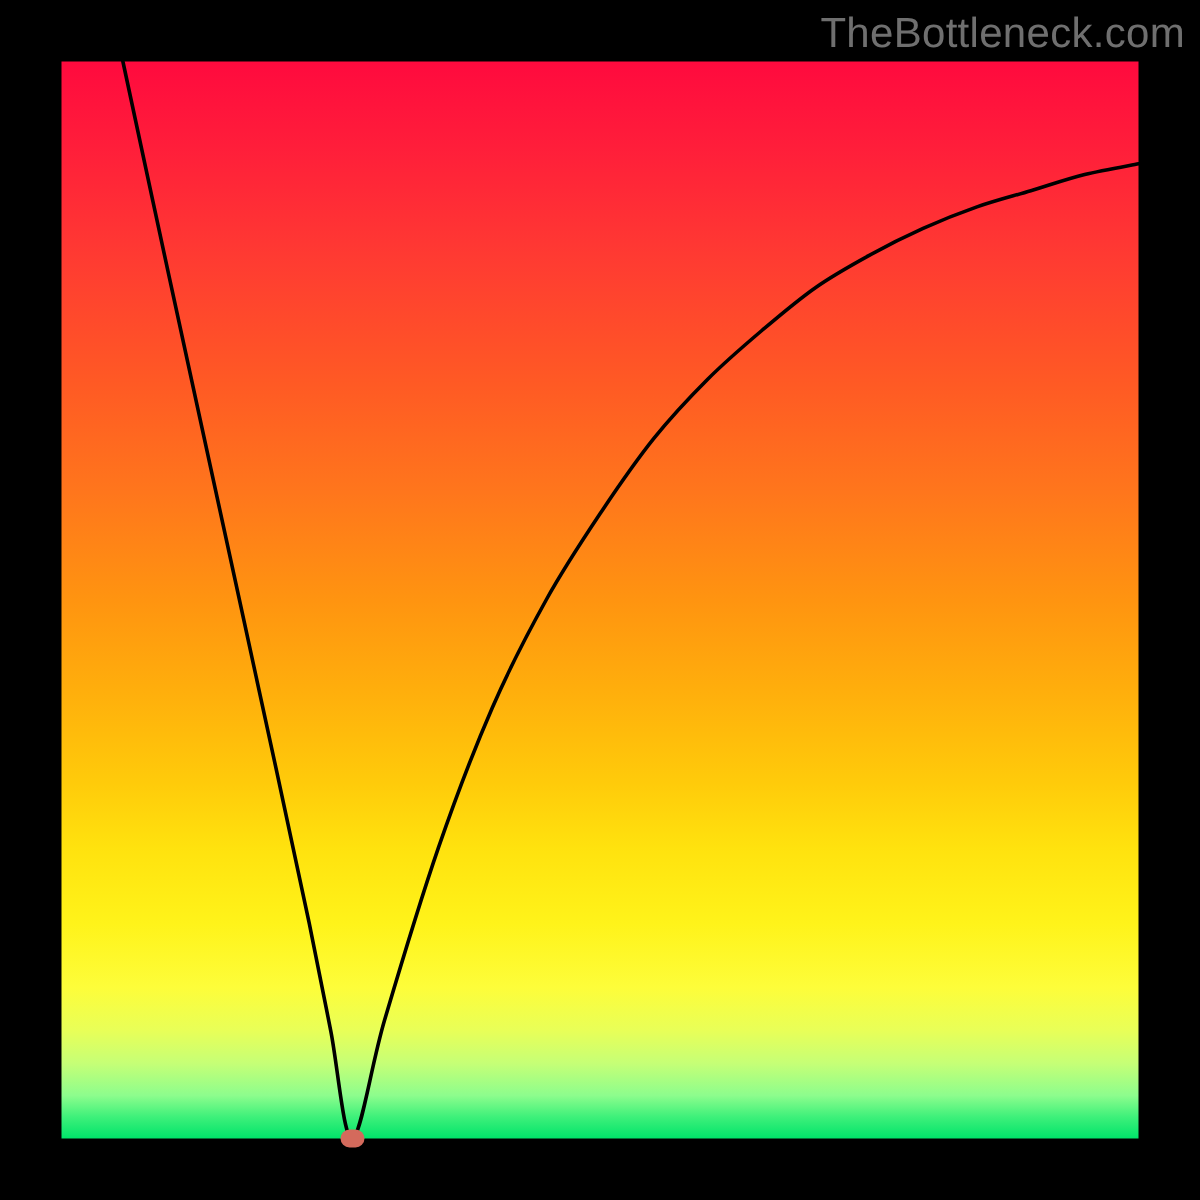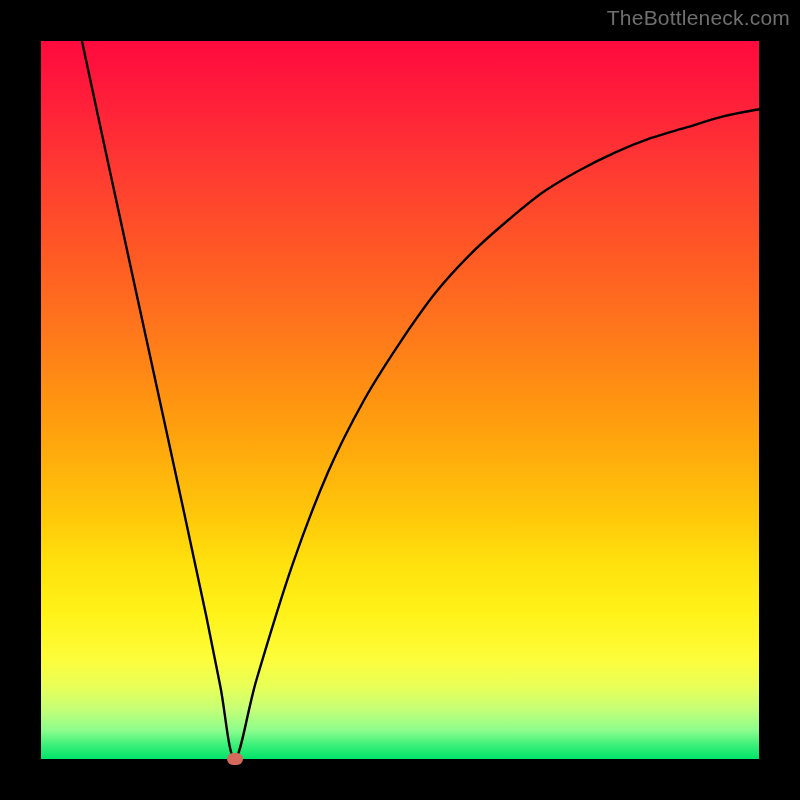--- a/index.html
+++ b/index.html
@@ -42,21 +42,21 @@
       #8dfd8d 96%,
       #3ef07a 98%,
       #00e46a 100%
     );
   }
   .watermark {
     position: absolute;
     top: 6px;
     right: 10px;
     color: #6f6f6f;
-    font-size: 21px;
+    font-size: 28px;
     font-weight: 500;
     letter-spacing: 0.2px;
     pointer-events: none;
   }
   svg.curve {
     position: absolute;
     left: 0;
     top: 0;
     width: 718px;
     height: 718px;

